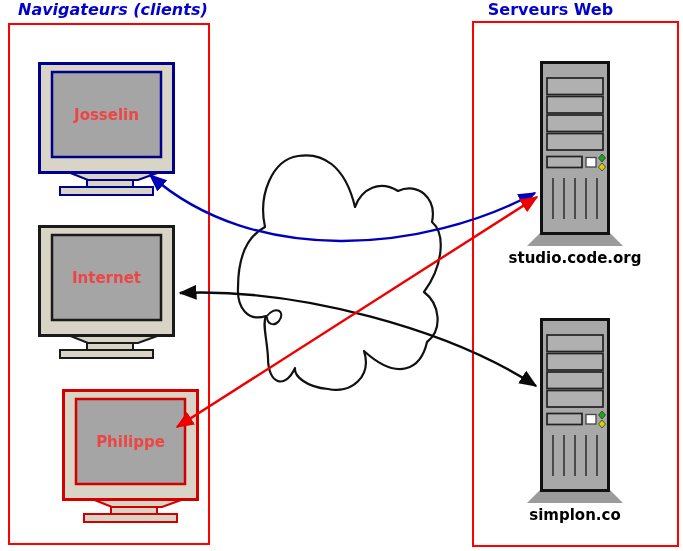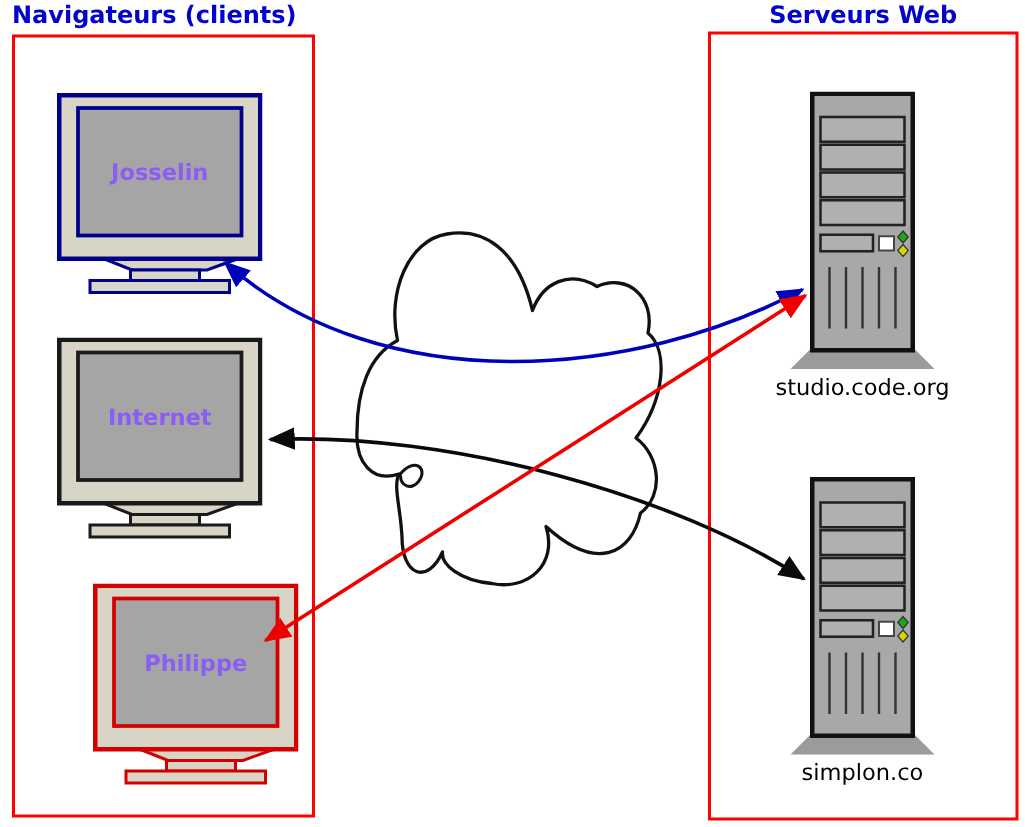--- a/index.html
+++ b/index.html
@@ -8,33 +8,33 @@
     font-family:"DejaVu Sans", "Liberation Sans", sans-serif;
     overflow:hidden;
   }
   .panel { position:absolute; box-sizing:border-box; border:2px solid #ff0000; background:transparent; }
   .panel-clients { left:8px; top:23px; width:202px; height:522px; }
   .panel-servers { left:472px; top:21px; width:207px; height:526px; }
   .panel-title {
     position:absolute; font-weight:bold; font-size:16px; color:#0202cc;
     white-space:nowrap; top:0;
   }
-  .title-clients { left:8px; }
-  .title-servers { left:472px; width:207px; text-align:center; }
+  .title-clients { left:18px;font-style:italic; }
+  .title-servers { left:447px; width:207px; text-align:center; }
 
   .monitor { position:absolute; width:137px; height:135px; }
   .monitor-label {
     position:absolute; left:14px; top:10px; width:109px; height:85px;
     display:flex; align-items:center; justify-content:center;
-    font-weight:bold; font-size:15px; color:#8b5cf6;
+    font-weight:bold; font-size:15px; color:#ef4444;
   }
   .server { position:absolute; width:98px; height:210px; }
   .server-label {
     position:absolute; top:188px; left:50%; transform:translateX(-50%);
-    font-weight:normal; font-size:15px; color:#000; white-space:nowrap;
+    font-weight:bold; font-size:15px; color:#000; white-space:nowrap;
   }
   .cloud-label {
     position:absolute; left:240px; top:261px; width:200px; text-align:center;
     font-weight:bold; font-size:17px; color:#0000cd; z-index:9;
   }
   .overlay { position:absolute; left:0; top:0; z-index:10; pointer-events:none; }
 </style>
 </head>
 <body>
 

